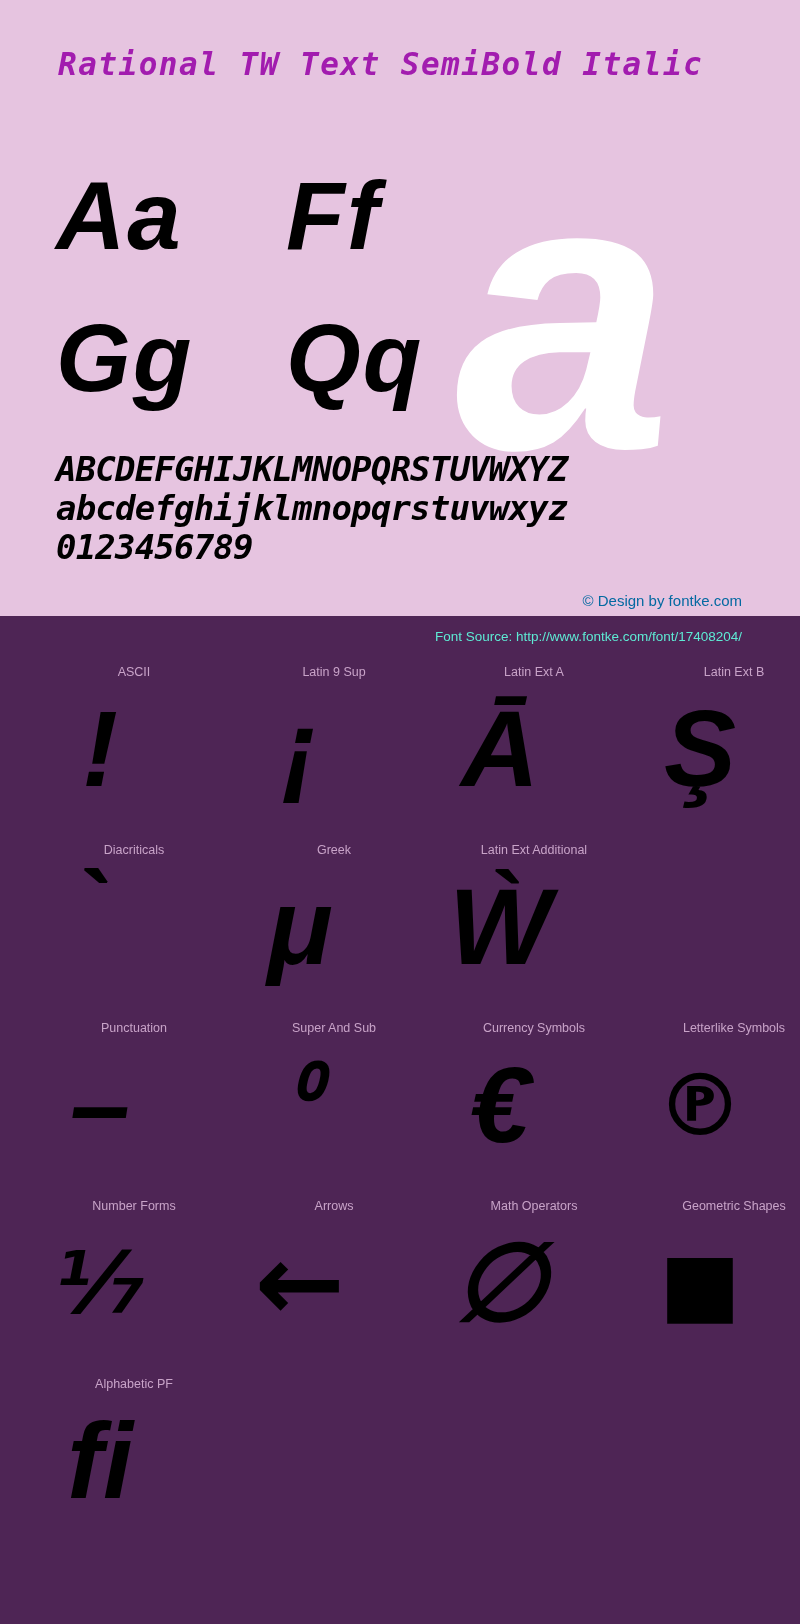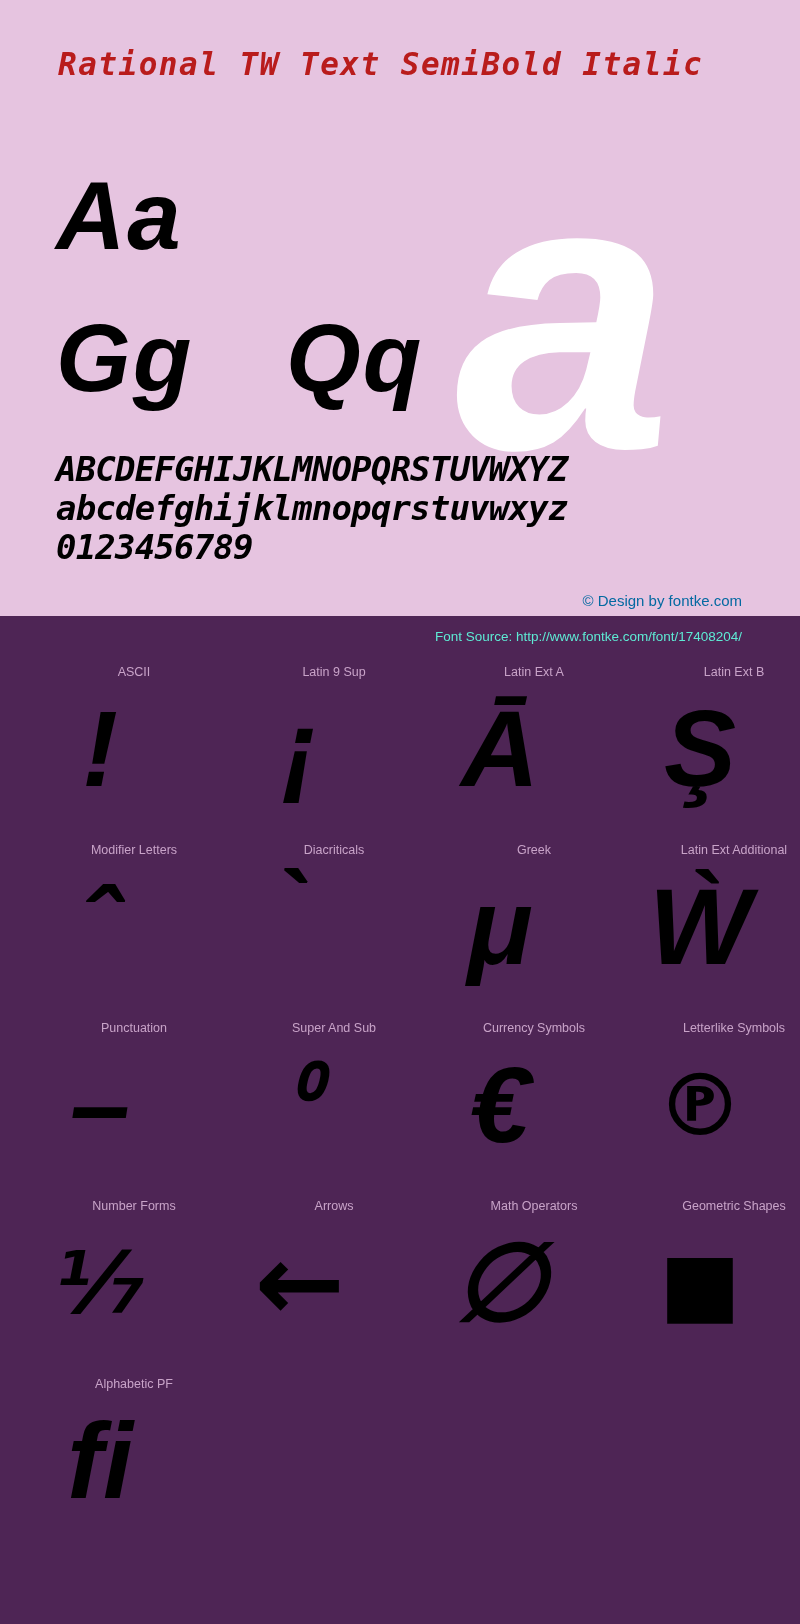--- a/index.html
+++ b/index.html
@@ -25,21 +25,21 @@
 
   .font-title {
     position: absolute;
     left: 58px;
     top: 46px;
     font-family: "DejaVu Sans Mono", monospace;
     font-weight: bold;
     font-style: italic;
     font-size: 31px;
     letter-spacing: 1.5px;
-    color: #b91c1c;
+    color: #a21caf;
     white-space: nowrap;
   }
 
   .glyph-pairs {
     position: absolute;
     left: 56px;
     top: 168px;
     width: 420px;
   }
   .glyph-pair-row {
@@ -163,20 +163,21 @@
 </head>
 <body>
 
 <div class="specimen-top">
 
   <div class="font-title">Rational TW Text SemiBold Italic</div>
 
   <div class="glyph-pairs">
     <div class="glyph-pair-row">
       <div class="glyph-pair col1">Aa</div>
+      <div class="glyph-pair">Ff</div>
     </div>
     <div class="glyph-pair-row" style="margin-top:42px;">
       <div class="glyph-pair col1">Gg</div>
       <div class="glyph-pair">Qq</div>
     </div>
   </div>
 
   <div class="big-letter">a</div>
 
   <div class="alphabet-block">
@@ -208,24 +209,20 @@
         <div class="block-glyph">Ā</div>
       </div>
       <div class="block-cell">
         <div class="block-label">Latin Ext B</div>
         <div class="block-glyph">Ş</div>
       </div>
     </div>
 
     <div class="block-row">
       <div class="block-cell">
-        <div class="block-label">Modifier Letters</div>
-        <div class="block-glyph">ˆ</div>
-      </div>
-      <div class="block-cell">
         <div class="block-label">Diacriticals</div>
         <div class="block-glyph">̀</div>
       </div>
       <div class="block-cell">
         <div class="block-label">Greek</div>
         <div class="block-glyph">μ</div>
       </div>
       <div class="block-cell">
         <div class="block-label">Latin Ext Additional</div>
         <div class="block-glyph">Ẁ</div>

